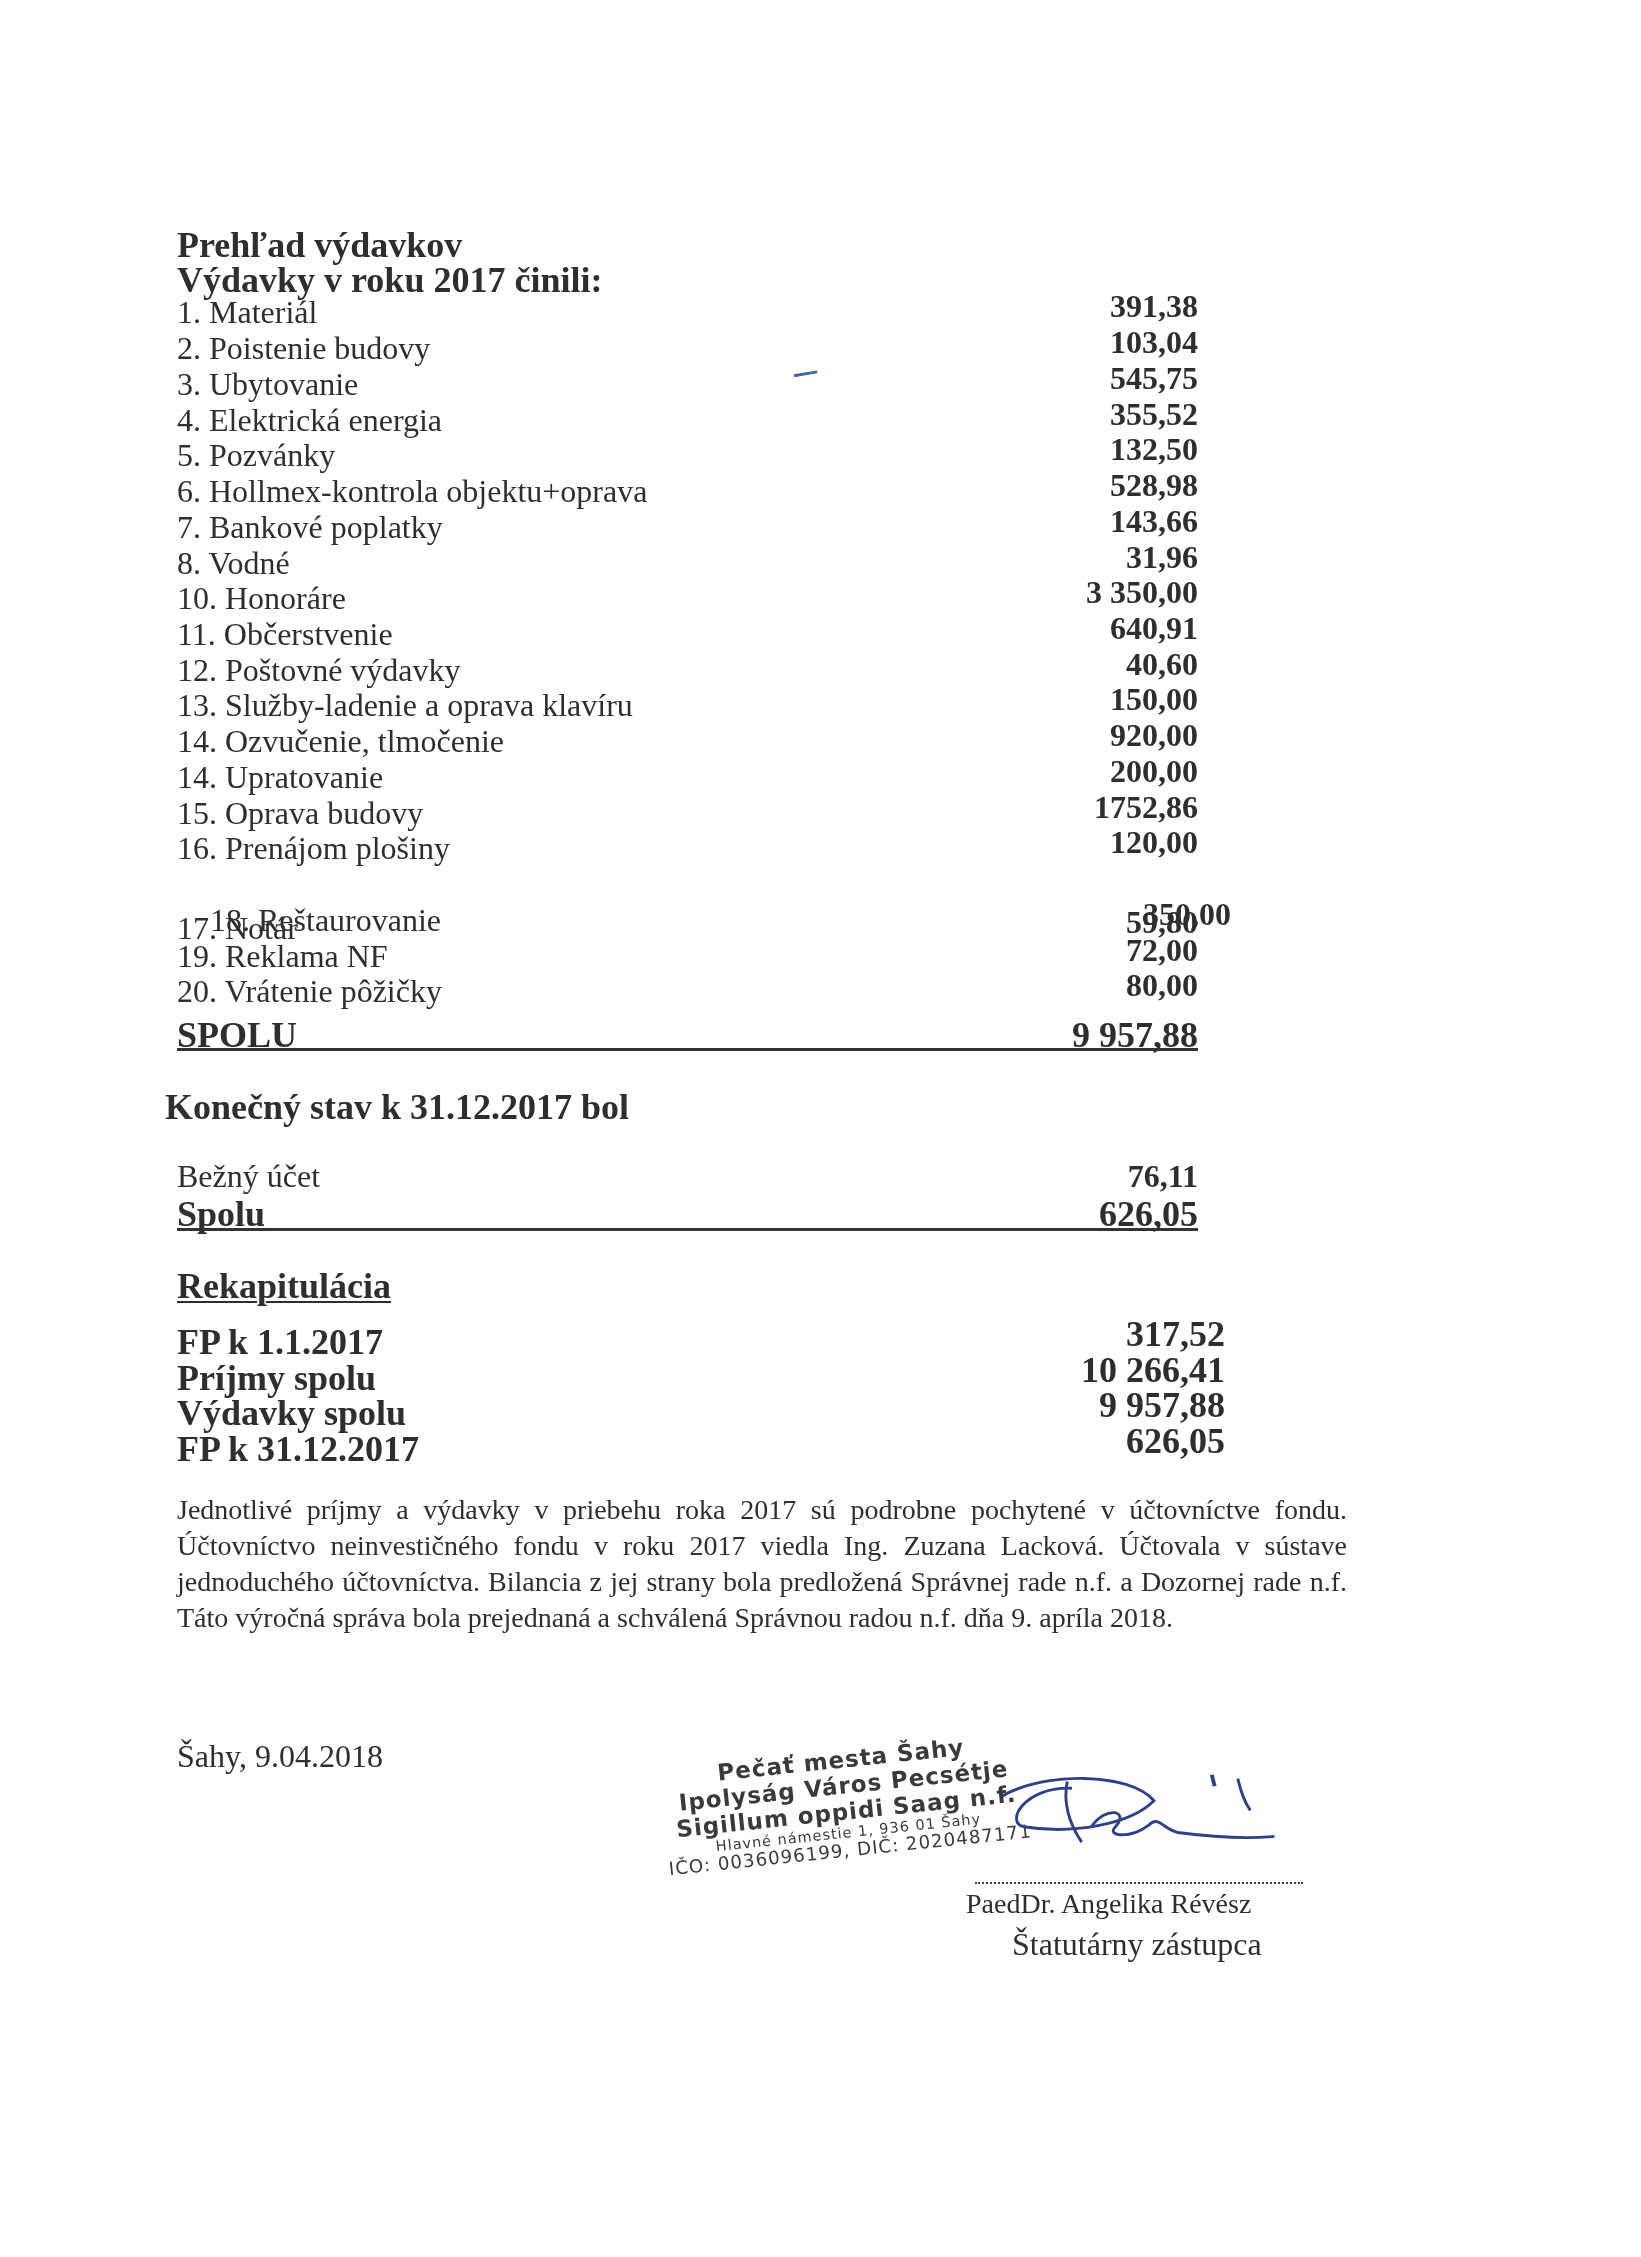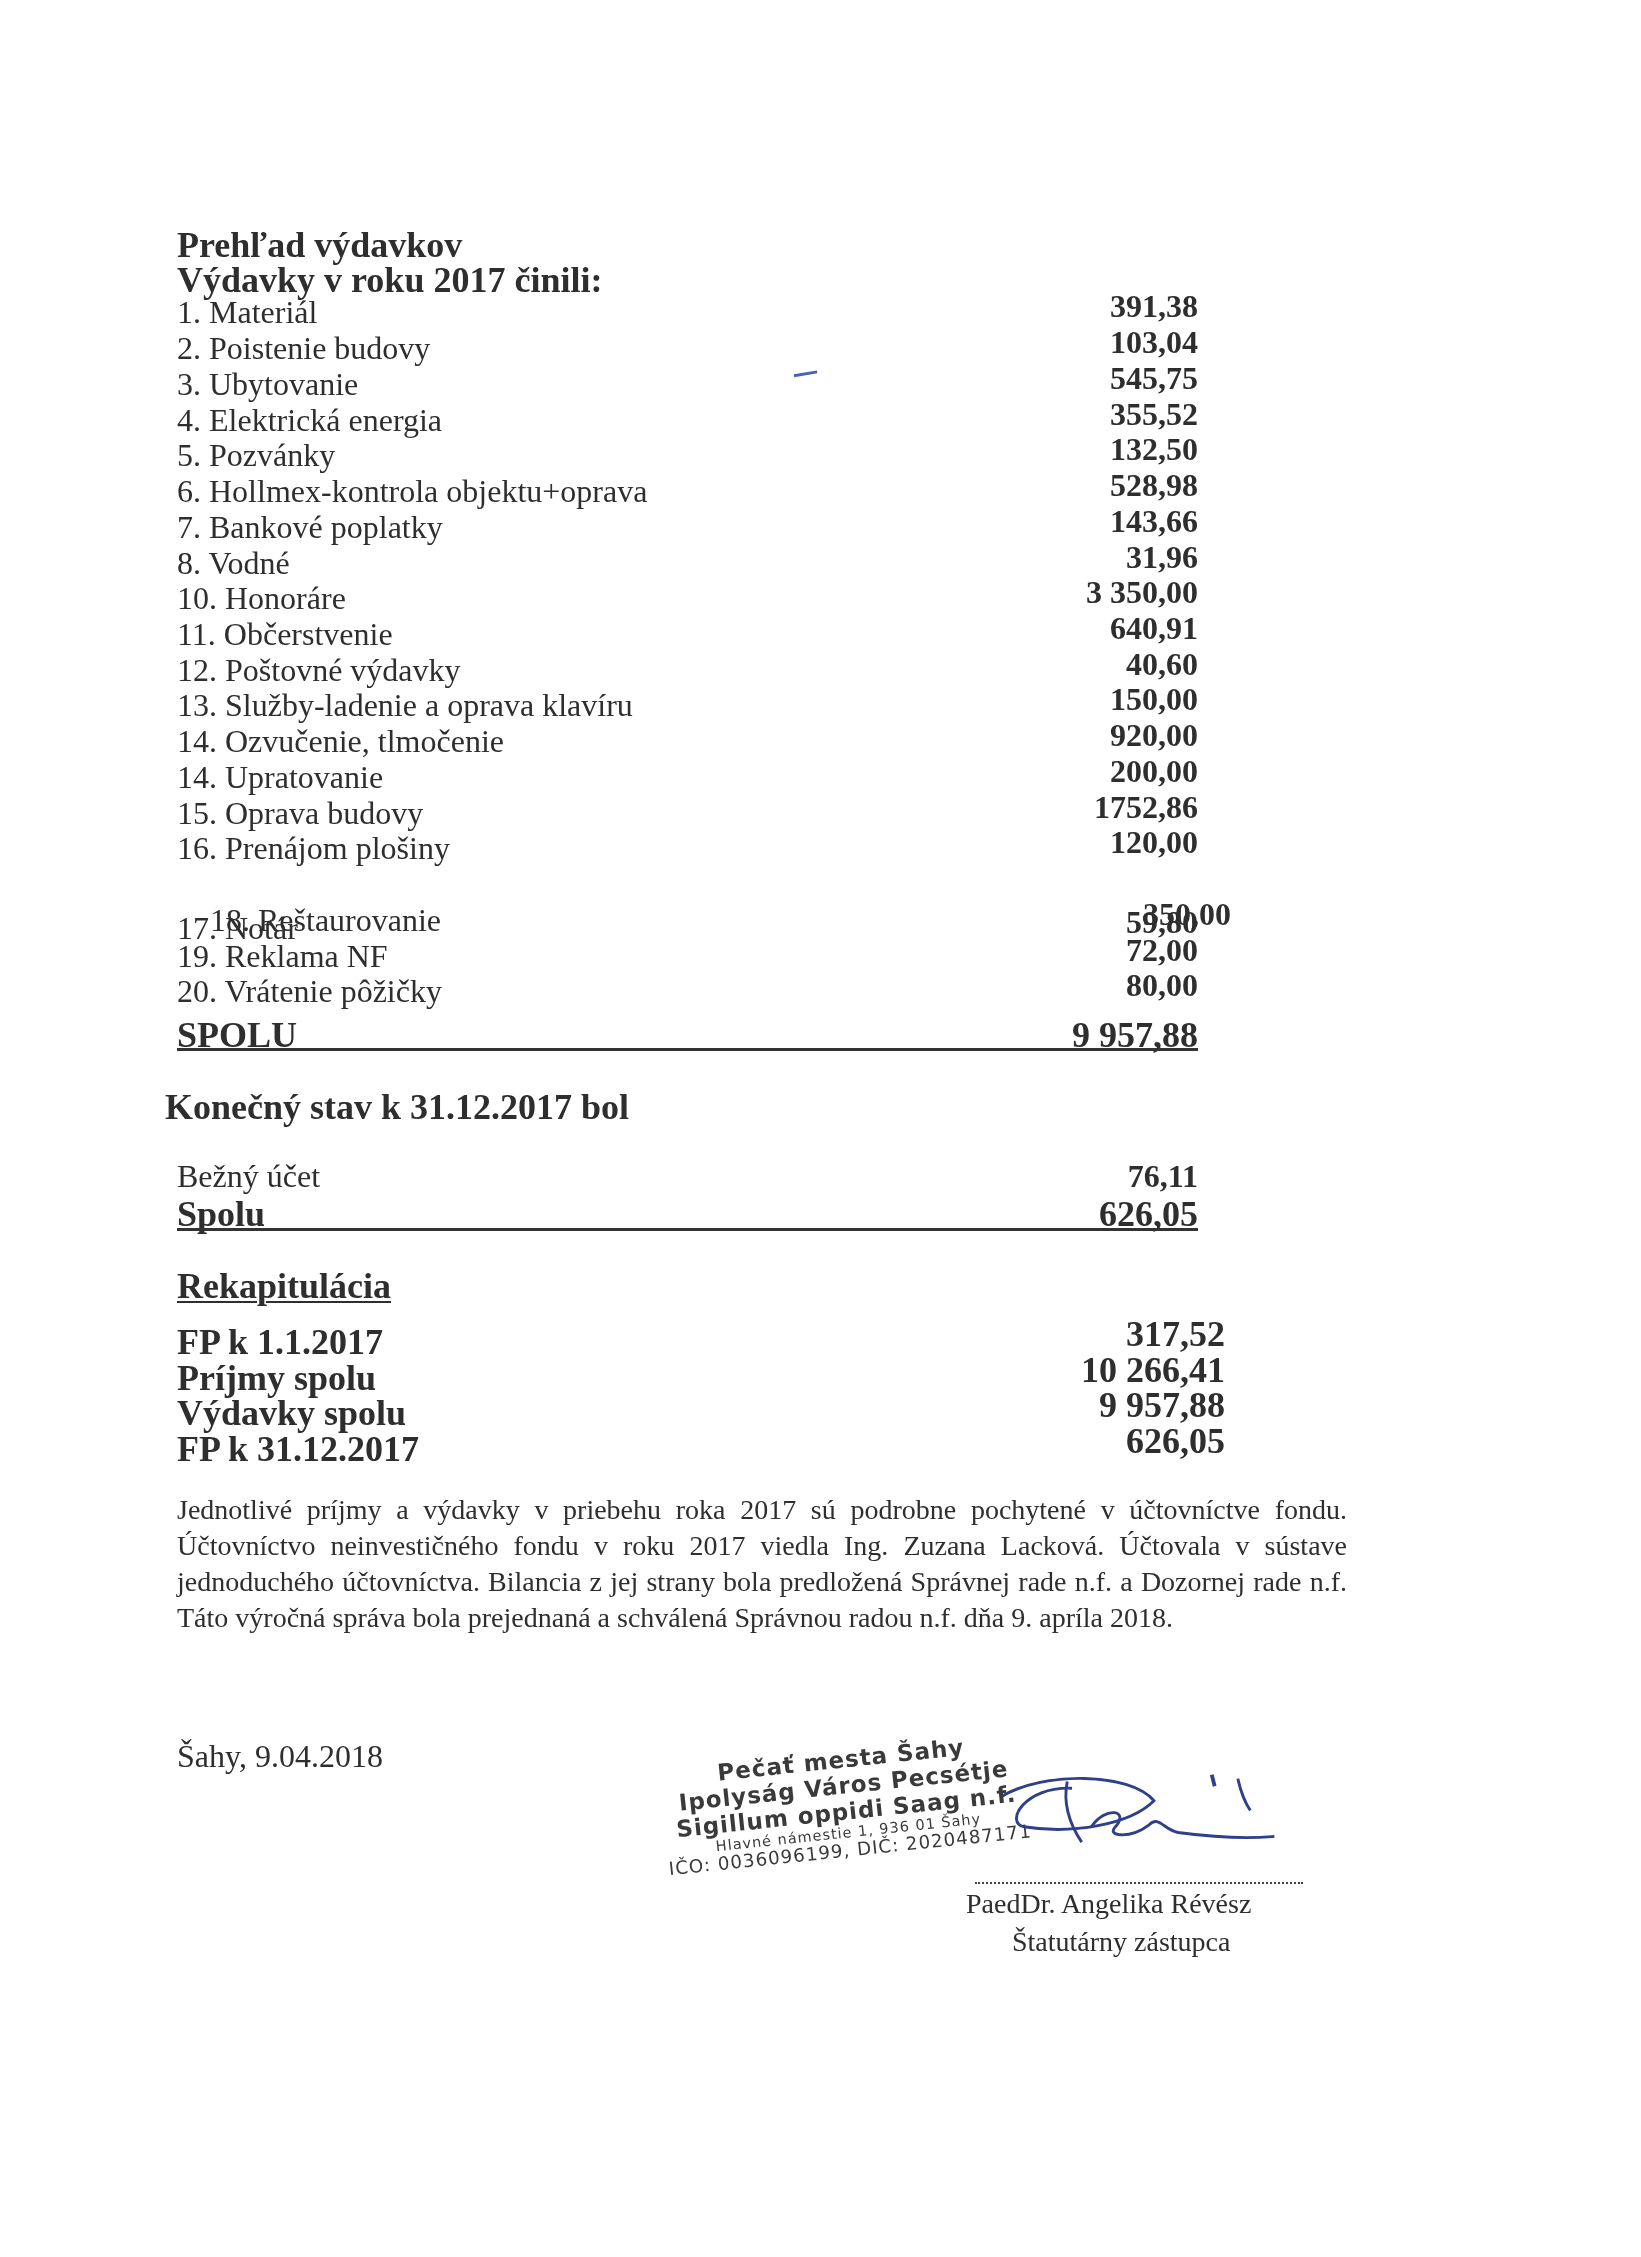--- a/index.html
+++ b/index.html
@@ -29,21 +29,21 @@
     .s1 { font-size: 23px; font-weight: bold; letter-spacing: 1px; }
     .s2 { font-size: 23px; font-weight: bold; letter-spacing: 1px; }
     .s3 { font-size: 23px; font-weight: bold; letter-spacing: 1px; }
     .s4 { font-size: 14.5px; letter-spacing: 1px; }
     .s5 { font-size: 18.3px; letter-spacing: 1px; }
     .dots {
       position: absolute; left: 975px; top: 1878px; width: 328px; height: 3.9px;
       border-bottom: 2.9px dotted #444;
     }
     .sig-name { position: absolute; left: 966px; top: 1888px; font-size: 28px; }
-    .sig-role { position: absolute; left: 1012px; top: 1926px; font-size: 28px; }
+    .sig-role { position: absolute; left: 1012px; top: 1926px; font-size: 32px; }
     .signature { position: absolute; left: 985px; top: 1767px; width: 309px; height: 106px; }
     .speck { position: absolute; }
   </style>
 </head>
 <body>
 
 <div class="page">
 
   <div class="abs h-bold" style="left:177px; top:224px;">Prehľad výdavkov</div>
   <div class="abs h-bold" style="left:177px; top:259px;">Výdavky v roku 2017 činili:</div>

